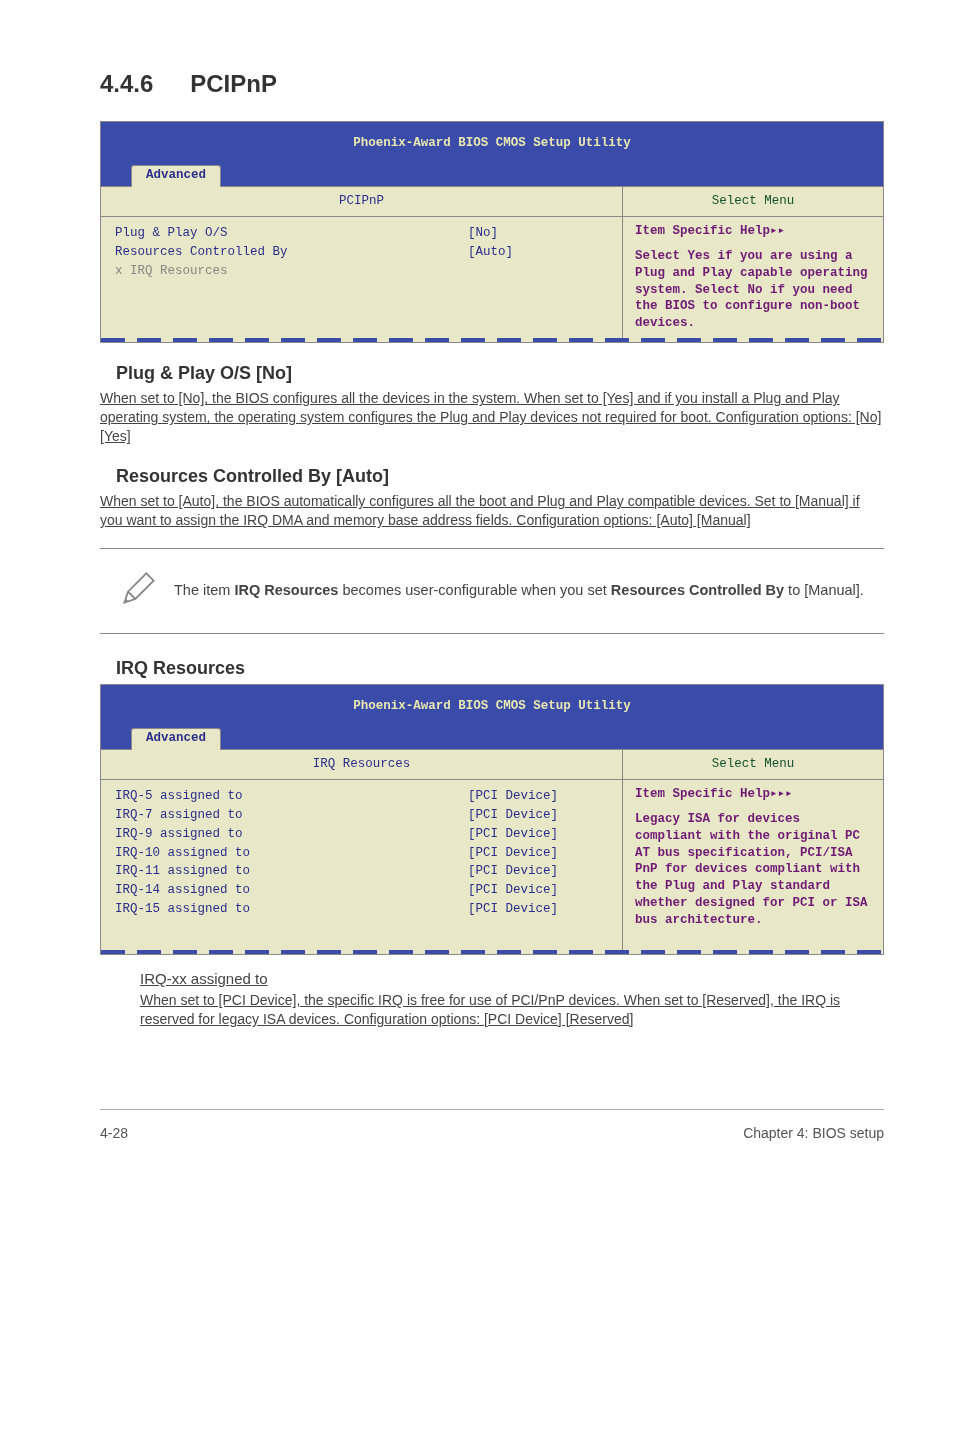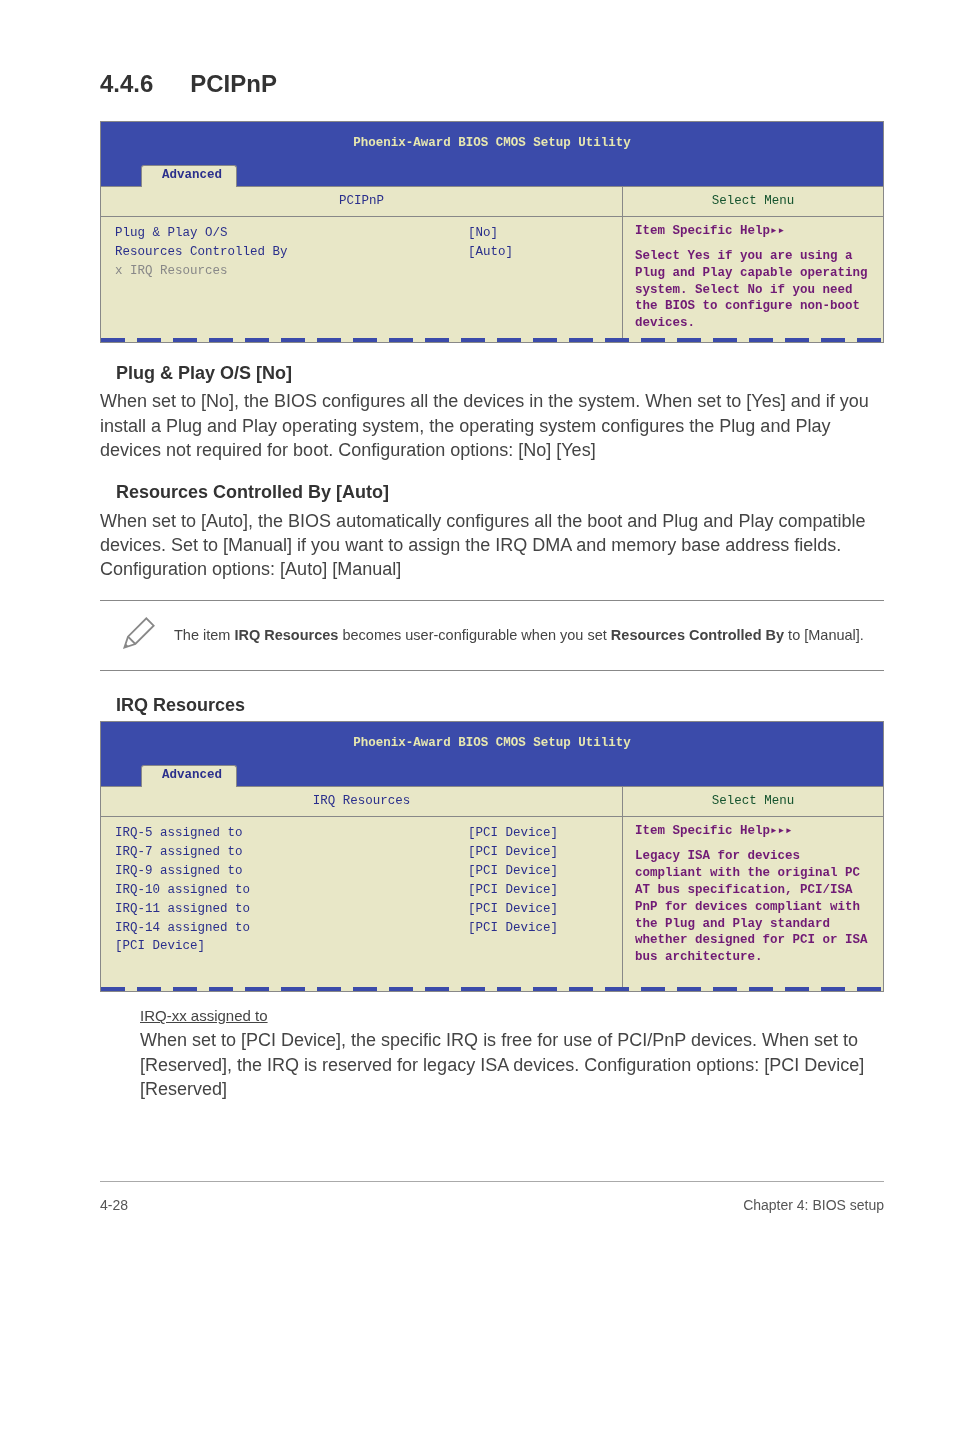--- a/index.html
+++ b/index.html
@@ -9,21 +9,21 @@
     background: #fff;
     width: 954px;
     margin: 0 auto;
     padding: 60px 70px 40px 100px;
     line-height: 1.35;
   }
   .section-num { font-size: 24px; font-weight: bold; color: #333; }
   .section-title { font-size: 24px; font-weight: bold; color: #333; margin-left: 28px; }
   h1.section { margin-bottom: 18px; }
   h2.subhead { font-size: 18px; font-weight: bold; color: #333; margin: 18px 0 4px 16px; }
-  p.body { font-size: 18px; color: #444; margin-bottom: 14px; }
+  p.body { font-size: 14px; color: #444; margin-bottom: 14px; text-decoration: underline; }
 
   .bios {
     border: 1px solid #888;
     font-family: "Courier New", monospace;
     font-size: 12.5px;
     margin-bottom: 14px;
   }
   .bios .titlebar {
     background: #3b4baa;
     color: #e8e8b0;
@@ -31,24 +31,24 @@
     text-align: center;
     padding: 13px 0;
   }
   .bios .tabrow {
     background: #3b4baa;
     height: 18px;
     position: relative;
   }
   .bios .tab {
     position: absolute;
-    top: 0; left: 40px;
+    top: 0; left: 30px;
     background: #e8e7c7;
     color: #2a2f8c;
-    padding: 1px 14px 3px 20px;
+    padding: 1px 14px 3px 14px;
     font-weight: bold;
     border: 1px solid #888;
     border-bottom: none;
     border-radius: 3px 3px 0 0;
   }
   .bios .gap { background:#3b4baa; height:3px; }
   .bios .row {
     display: flex;
     border-top: 1px solid #888;
   }
@@ -79,21 +79,21 @@
     background: repeating-linear-gradient(90deg,#3b4baa 0 24px,#e8e7c7 24px 36px);
   }
   .bios .contentrow.tall .left { min-height: 170px; }
   .bios .contentrow.tall .right { min-height: 170px; }
 
   .note {
     display: flex;
     align-items: center;
     border-top: 1px solid #888;
     border-bottom: 1px solid #888;
-    padding: 10px 4px;
+    padding: 17px 4px;
     margin: 18px 0 22px 0;
   }
   .note .icon { width: 70px; text-align:center; }
   .note .icon svg { width:44px; height:44px; }
   .note .text { flex:1; font-size: 14.5px; color:#444; }
 
   .irq-head { font-size: 15px; color:#444; text-decoration: underline; }
   .indent { margin-left: 40px; }
 
   .footer {
@@ -199,20 +199,21 @@
         </div>
         <div class="line">
           <span class="lbl">IRQ-11 assigned to</span>
           <span class="val">[PCI Device]</span>
         </div>
         <div class="line">
           <span class="lbl">IRQ-14 assigned to</span>
           <span class="val">[PCI Device]</span>
         </div>
         <div class="line">
+          <span class="lbl">IRQ-15 assigned to</span>
           <span class="val">[PCI Device]</span>
         </div>
       </div>
     <div class="right">
       <div class="help-title"><span>Item Specific Help</span><span class="arrow">▸▸▸</span></div>
       <div class="help-body">Legacy ISA for devices compliant with the original PC AT bus specification, PCI/ISA PnP for devices compliant with the Plug and Play standard whether designed for PCI or ISA bus architecture.</div>
     </div>
   </div>
   <div class="dashes"></div>
 </div>

